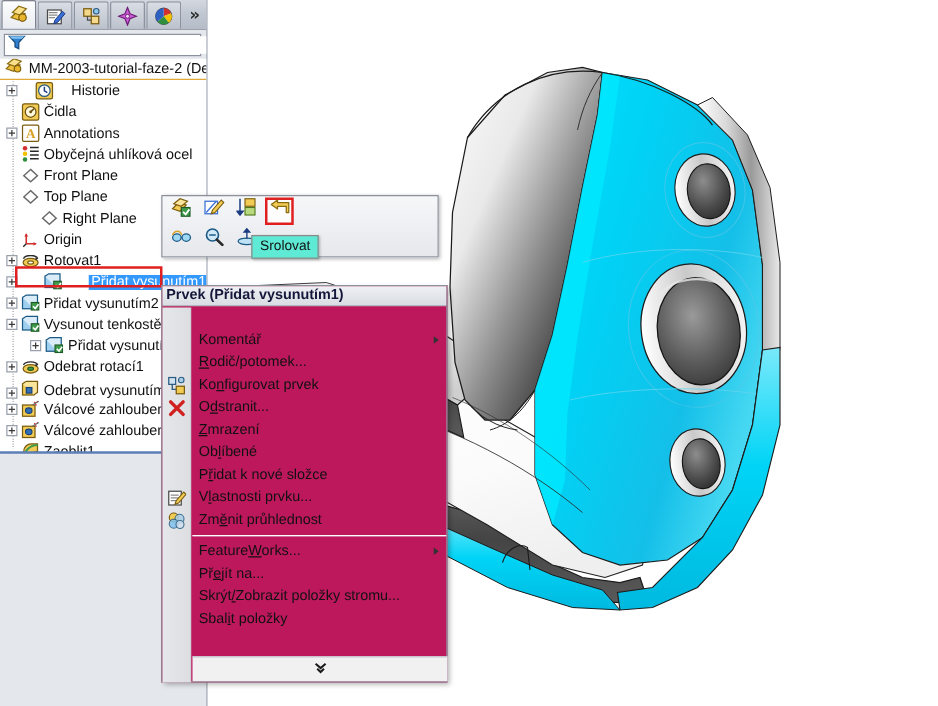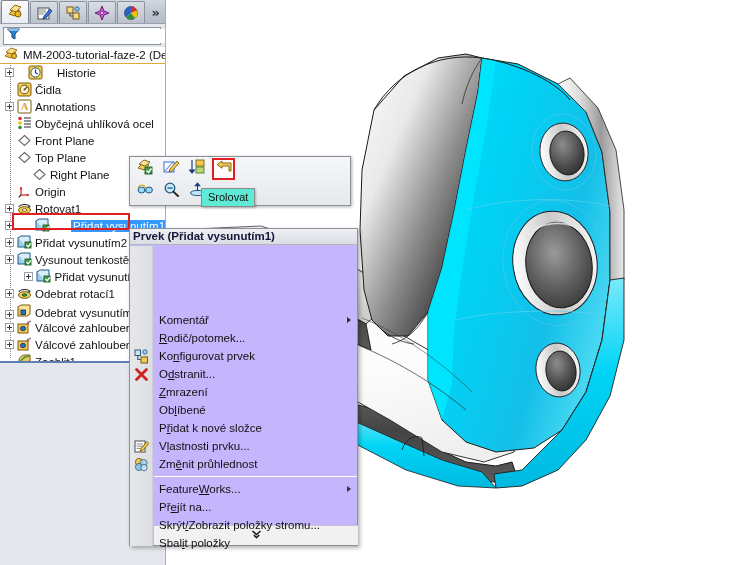--- a/index.html
+++ b/index.html
@@ -169,21 +169,21 @@
     padding: 2px 6px 3px 6px;
     z-index: 55;
     box-shadow: 1px 1px 2px rgba(0,0,0,.25);
     white-space: nowrap;
   }
 
   
   #ctx-menu {
     position: absolute; left: 129px; top: 228px;
     width: 229px; height: 318px;
-    background: #c4b5fd;
+    background: #be185d;
     border: 1px solid #8b909b;
     box-shadow: 2px 2px 4px rgba(0,0,0,.30);
     z-index: 50;
     font-size: 11.5px; color: #111;
   }
   #ctx-header {
     height: 16px;
     background: linear-gradient(to bottom,#eef0f4,#dadde3);
     border-bottom: 1px solid #b3b7be;
     font-weight: bold;
@@ -747,21 +747,21 @@
       <path d="M1 7 A6 5 0 0 1 13 7 Z" fill="#c4302b" stroke="#7a1a16" stroke-width="0.8"></path>
       <path d="M1 7 A6 5 0 0 1 7 2 L7 7 Z" fill="#2f5fc0"></path>
     </svg>
   </div>
 
   <div id="tooltip">Srolovat</div>
 
   <div id="ctx-menu">
     <div id="ctx-header">Prvek (Přidat vysunutím1)</div>
     <div id="ctx-gutter"></div>
-    <div id="ctx-items" style="position:relative;z-index:2;padding-top:18px;margin-top:48px;">
+    <div id="ctx-items" style="position:relative;z-index:2;padding-top:18px;">
         <div class="mitem">
           <span>Komentář</span>
           <span class="arrow"></span>
         </div>
         <div class="mitem">
           <span><u>R</u>odič/potomek...</span>
         </div>
         <div class="mitem">
           <span class="mico">
             <svg width="15" height="15" viewBox="0 0 15 15">

